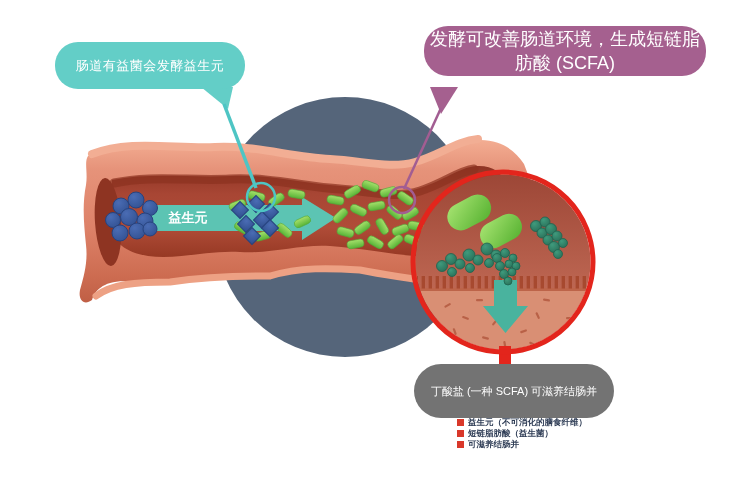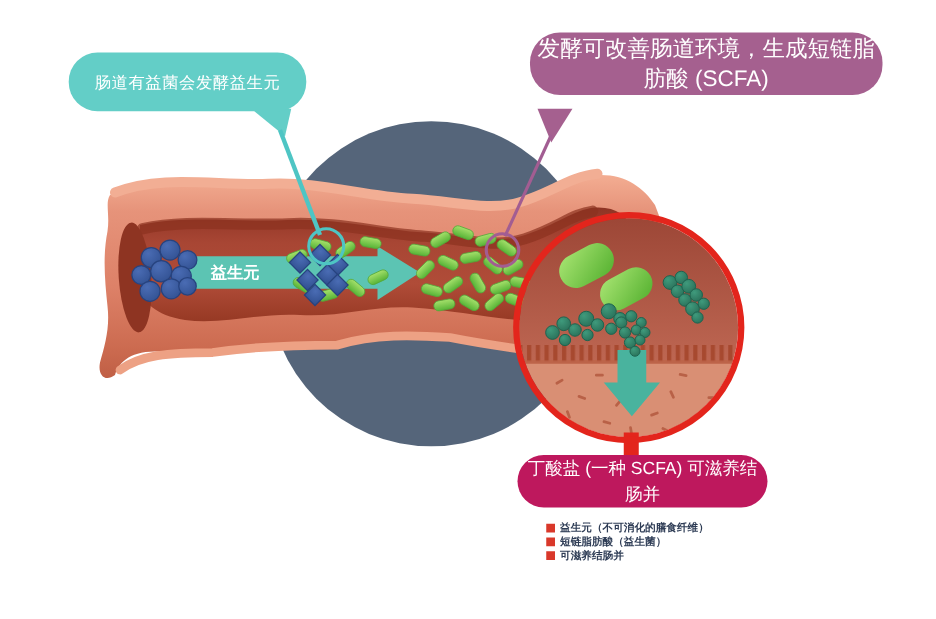--- a/index.html
+++ b/index.html
@@ -9,24 +9,24 @@
   }
   #art{position:absolute;left:0;top:0;}
   .bubble{
     position:absolute;display:flex;align-items:center;justify-content:center;
     color:#ffffff;font-weight:normal;text-align:center;box-sizing:border-box;
   }
   .bubble-teal{left:55px;top:42px;width:190px;height:47px;border-radius:23px;
     background:#63cec7;font-size:13px;letter-spacing:.5px;}
   .bubble-purple{left:424px;top:26px;width:282px;height:50px;border-radius:24px;
     background:#a5608f;font-size:18px;}
-  .bubble-red{left:414px;top:364px;width:200px;height:42px;border-radius:27px;
-    background:#be185d;font-size:14px;line-height:1.5;flex-direction:column;padding:4px 8px;}
+  .bubble-red{left:414px;top:364px;width:200px;height:54px;border-radius:27px;
+    background:#737373;font-size:11px;line-height:1.5;flex-direction:column;padding:4px 8px;}
   .legend{position:absolute;left:437px;top:417px;display:flex;flex-direction:column;gap:1px;}
-  .legend-row{display:flex;align-items:center;height:10px;}
+  .legend-row{display:flex;align-items:center;height:10px;margin-left:20px;}
   .legend-bullet{width:7px;height:7px;background:#d9382a;margin-right:4px;flex:none;}
   .legend-label{font-size:8.5px;font-weight:bold;color:#2e3c55;white-space:nowrap;line-height:10px;}
 </style>
 </head>
 <body>
 
 <div id="stage">
 
   <svg id="art" width="749" height="495" viewBox="0 0 749 495">
     <defs>

